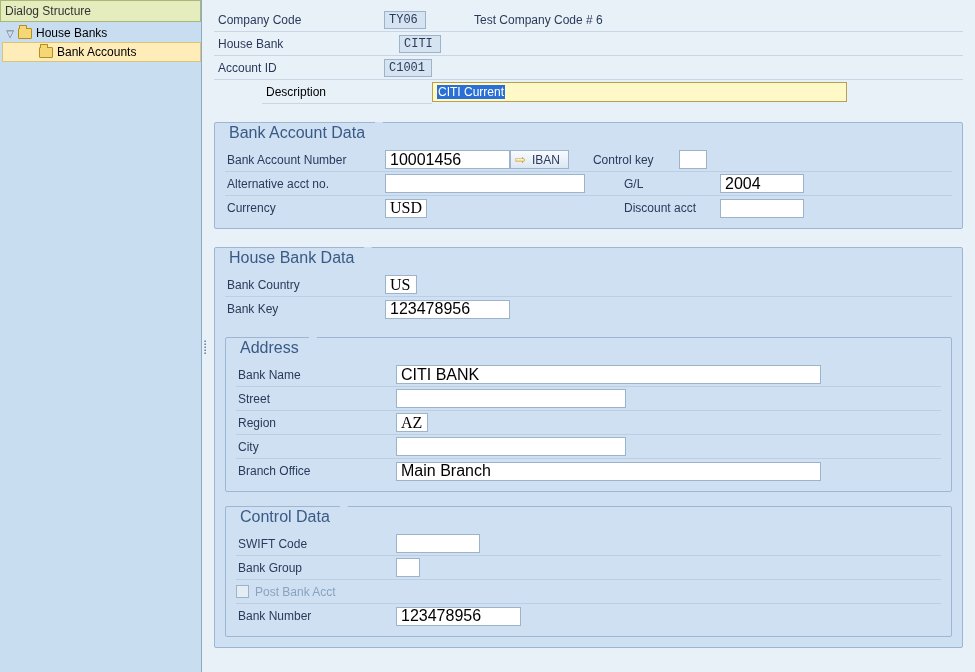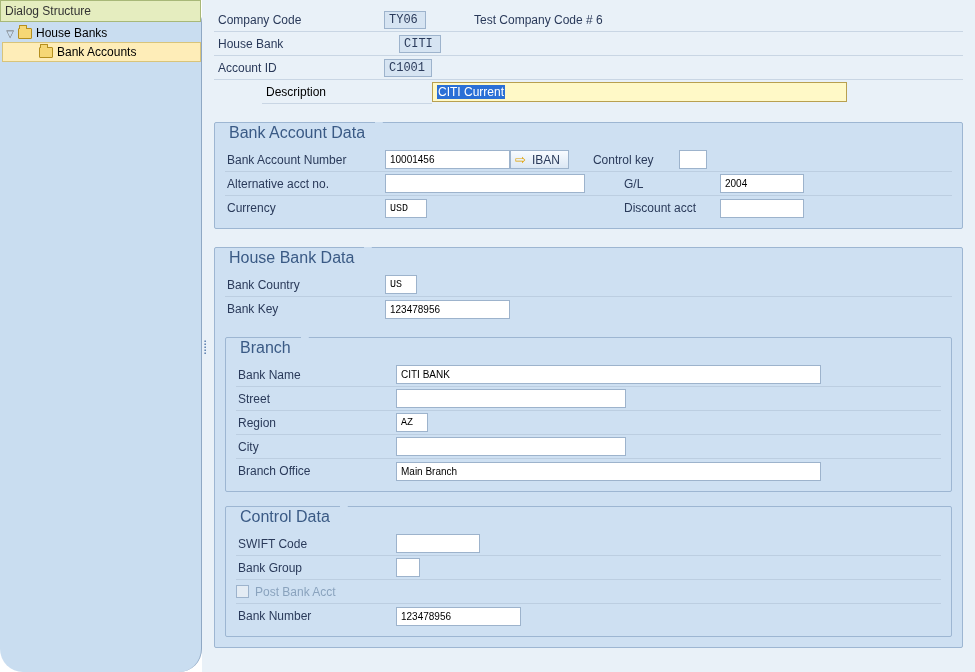--- a/index.html
+++ b/index.html
@@ -14,21 +14,20 @@
 .container {
   display: flex;
   height: 100%;
 }
 
 .sidebar {
   width: 202px;
   background: #c9ddf0;
   border-right: 1px solid #8fa8c4;
   height: 100%;
-  border-radius: 23px;
 }
 .sidebar-header {
   background: #e5edbf;
   border: 1px solid #a8b878;
   padding: 3px 4px;
   font-size: 12px;
   color: #333;
 }
 .tree {
   padding: 2px 0 0 2px;
@@ -216,23 +215,23 @@
   width: 110px;
   color: #2a3a5a;
   padding-left: 14px;
 }
 .inp {
   background: #fff;
   border: 1px solid #9db3cc;
   height: 19px;
   padding: 0 4px;
   font-family: Arial, sans-serif;
-  font-size: 10px;
-}
-.inp.mono { font-family: Liberation Mono, monospace; }
+  font-size: 16px;
+}
+.inp.mono { font-family: Liberation Serif, serif; }
 .inp.w50 { width: 42px; }
 .inp.w90 { width: 84px; }
 .inp.w130 { width: 125px; }
 .inp.w200 { width: 200px; }
 .inp.w250 { width: 230px; }
 .inp.w430 { width: 425px; }
 .iban-btn {
   display: inline-flex;
   align-items: center;
   height: 19px;
@@ -351,21 +350,21 @@
           <input class="inp mono" style="width: 32px;" value="US">
         </div>
         <div class="form-row">
           <span class="lbl">Bank Key</span>
           <input class="inp w130" value="123478956" style="">
         </div>
       </div>
 
       
       <div class="group" style="margin:14px 10px 4px 10px;">
-        <span class="group-legend">Branch</span>
+        <span class="group-legend">Address</span>
         <div class="group-body">
           <div class="form-row">
             <span class="lbl">Bank Name</span>
             <input class="inp w430" value="CITI BANK" style="">
           </div>
           <div class="form-row">
             <span class="lbl">Street</span>
             <input class="inp w250" value="" style="">
           </div>
           <div class="form-row">

